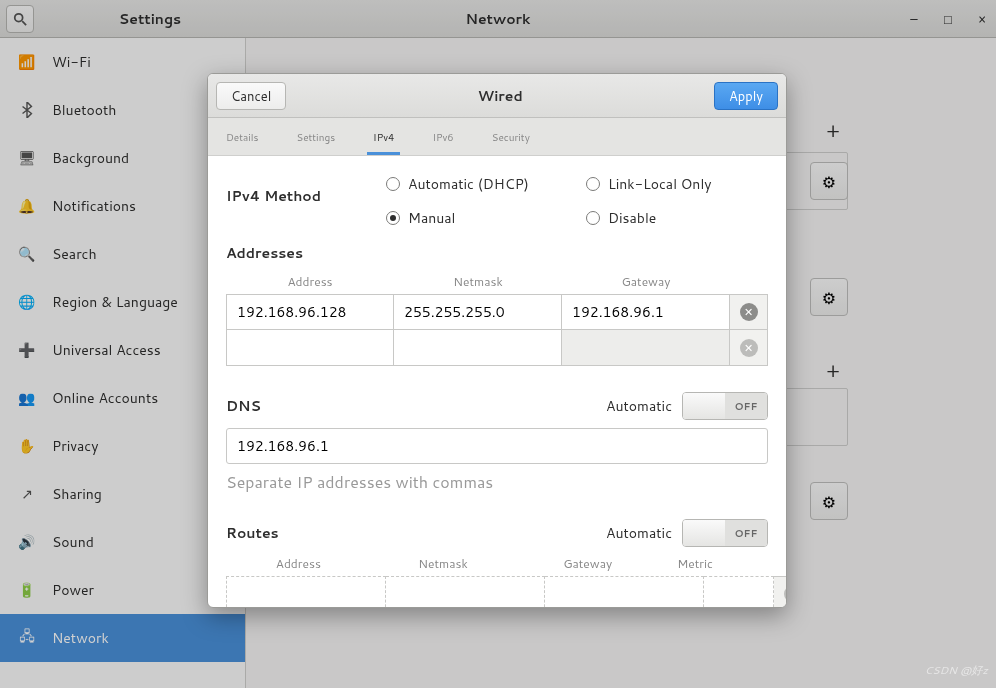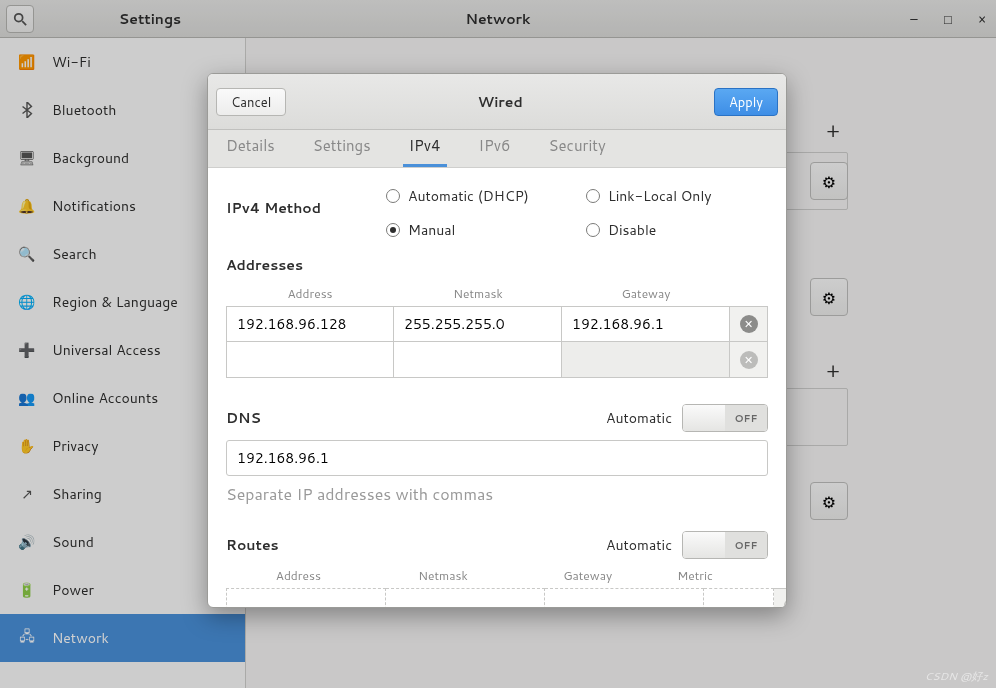--- a/index.html
+++ b/index.html
@@ -25,27 +25,27 @@
 .content .row { position: absolute; right: 148px; display: flex; align-items: center; gap: 10px; }
 .content .gear { width: 38px; height: 38px; border: 1px solid #bfbfbd; border-radius: 4px; background: linear-gradient(#fafafa,#ededec); display: flex; align-items: center; justify-content: center; }
 .content .plus { position: absolute; font-size: 20px; color: #2e2e2e; }
 .content .panel-outline { position: absolute; border: 1px solid #cfcfcd; border-radius: 2px; }
 
 
 .dim { position: absolute; inset: 0; background: rgba(0,0,0,0.18); }
 
 
 .dialog { position: absolute; left: 207px; top: 73px; width: 580px; height: 535px; background: #fff; border: 1px solid #9b9b98; border-radius: 6px; box-shadow: 0 8px 24px rgba(0,0,0,0.35); display: flex; flex-direction: column; overflow: hidden; }
-.dlg-header { height: 56px; background: linear-gradient(#e8e8e7,#dcdcda); border-bottom: 1px solid #c0c0be; display: flex; align-items: center; justify-content: space-between; padding: 0 8px; }
+.dlg-header { height: 44px; background: linear-gradient(#e8e8e7,#dcdcda); border-bottom: 1px solid #c0c0be; display: flex; align-items: center; justify-content: space-between; padding: 0 8px; }
 .dlg-header .hbtn { height: 28px; padding: 0 14px; border: 1px solid #b6b6b3; border-radius: 4px; background: linear-gradient(#fafafa,#ededec); font-size: 13px; color: #2e2e2e; cursor: pointer; display: flex; align-items: center; }
 .dlg-header .hbtn.primary { background: linear-gradient(#5aa8f2,#3e8ee6); border-color: #2a72c4; color: #fff; font-weight: 500; }
 .dlg-header .htitle { font-weight: bold; font-size: 14px; color: #2e2e2e; }
 
 .dlg-tabs { height: 38px; background: #e4e4e2; display: flex; align-items: flex-end; padding: 0 12px; gap: 26px; border-bottom: 1px solid #cfcfcd; }
-.dlg-tabs .tab { padding: 0 6px 8px 6px; font-size: 15px; color: #888; cursor: pointer; border-bottom: 3px solid transparent; }
+.dlg-tabs .tab { padding: 0 6px 8px 6px; font-size: 10px; color: #888; cursor: pointer; border-bottom: 3px solid transparent; }
 .dlg-tabs .tab.active { color: #2e2e2e; font-weight: 500; border-bottom-color: #4a90d9; }
 
 .dlg-body { flex: 1; overflow-y: auto; padding: 18px 18px 8px 18px; font-size: 14px; color: #2e2e2e; }
 .section-title { font-weight: bold; margin-bottom: 10px; }
 
 .method-grid { display: grid; grid-template-columns: 160px 200px 200px; row-gap: 14px; align-items: center; margin-bottom: 15px; }
 .radio { display: flex; align-items: center; gap: 8px; cursor: pointer; }
 .radio .dot { width: 14px; height: 14px; border: 1px solid #7a7a78; border-radius: 50%; display: flex; align-items: center; justify-content: center; flex-shrink:0; }
 .radio.sel .dot::after { content: ""; width: 6px; height: 6px; background: #2e2e2e; border-radius: 50%; }
 
@@ -67,21 +67,21 @@
 
 .dns-input { width:100%; height:36px; border:1px solid #c8c8c6; border-radius:3px; padding:0 10px; font-size:14px; margin-top:8px; }
 .hint { font-size:16px; color:#999; margin-top:6px; }
 
 .routes-head { display:grid; grid-template-columns: 1fr 1fr 1fr 70px 38px; text-align:center; font-size:12px; color:#888; margin-top:8px; margin-bottom:4px; }
 .routes-row  { display:grid; grid-template-columns: 1fr 1fr 1fr 70px 38px; }
 .routes-row input { height:36px; border:1px dashed #c8c8c6; padding:0 10px; font-size:14px; background:#fff; }
 .routes-row input:not(:first-child){ border-left:none; }
 .routes-row .del { height:36px; border:1px solid #c8c8c6; border-left:none; background:#f1f1ef; display:flex; align-items:center; justify-content:center; }
 
-.watermark { position:absolute; right:8px; bottom:4px; font-size:11px; color:rgba(255,255,255,0.55); font-style:italic; }
+.watermark { position:absolute; right:8px; bottom:10px; font-size:11px; color:rgba(255,255,255,0.55); font-style:italic; }
 
 svg { display:block; }
 </style>
 </head>
 <body>
 
 <div class="window">
   <div class="titlebar">
     <div class="search-btn">
       <svg width="14" height="14" viewBox="0 0 16 16">

